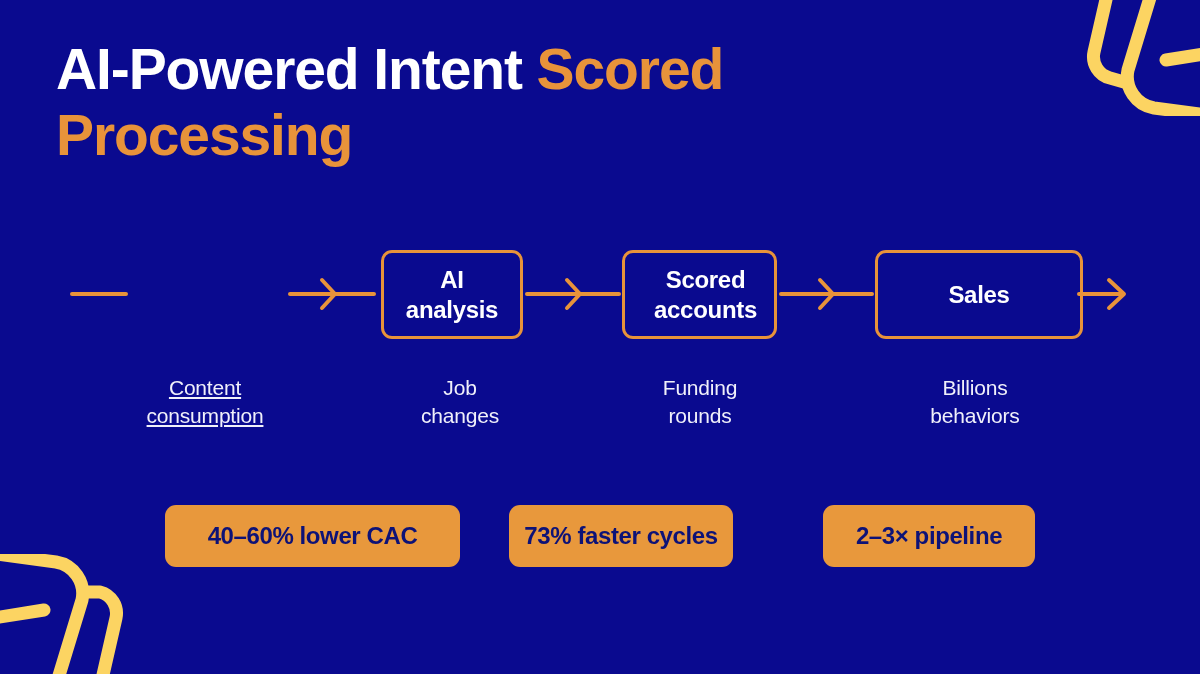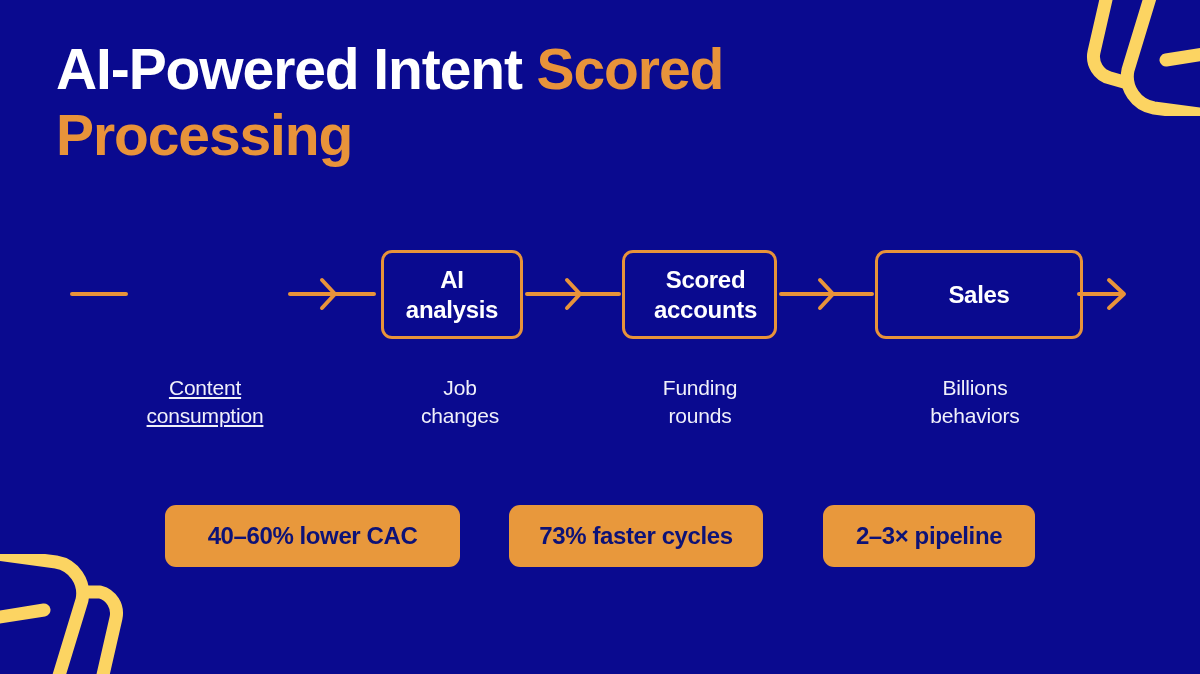--- a/index.html
+++ b/index.html
@@ -222,21 +222,21 @@
     <div class="caption" style="left:875px; width:200px;">
       <span>Billions</span><br>
       <span>behaviors</span>
     </div>
   </div>
 
   <div class="pills">
     <div class="pill" style="left:165px; width:295px;">
       <span class="pill-label">40–60% lower CAC</span>
     </div>
-    <div class="pill" style="left:509px; width:254px;">
+    <div class="pill" style="left:509px; width:224px;">
       <span class="pill-label">73% faster cycles</span>
     </div>
     <div class="pill" style="left:823px; width:212px;">
       <span class="pill-label">2–3× pipeline</span>
     </div>
   </div>
 
 </div>
 
 </body></html>

